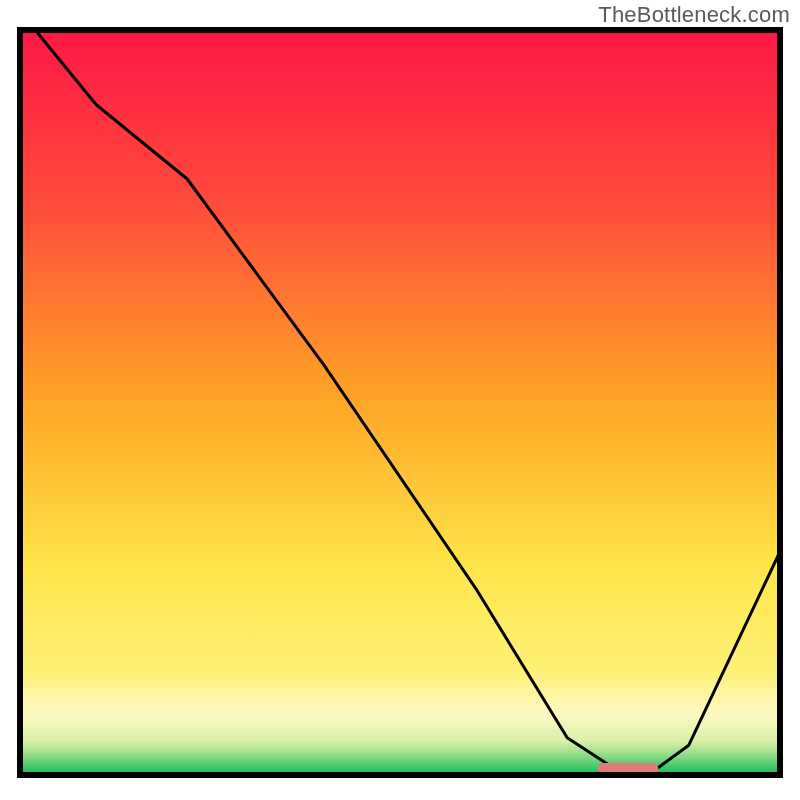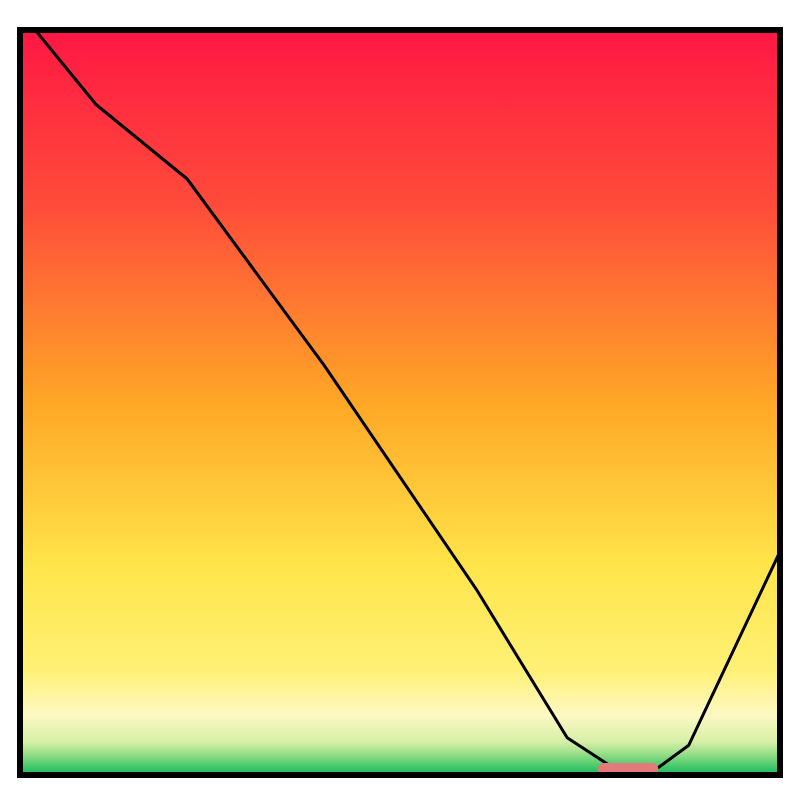--- a/index.html
+++ b/index.html
@@ -54,14 +54,15 @@
 
   <rect x="20" y="30" width="760" height="745" fill="url(#bg-grad)"></rect>
 
   <path id="curve-path" fill="none" stroke="#000000" stroke-width="3" stroke-linejoin="round" stroke-linecap="round" d="M35.2 30.0 L96.0 104.5 L187.2 179.0 L324.0 365.2 L476.0 588.8 L567.2 737.8 L612.8 767.5 L643.2 767.5 L658.4 767.5 L688.8 745.2 L780.0 551.5"></path>
 
   <rect id="marker-rect" rx="6" ry="6" height="12" fill="#e27a7a" x="597.6" y="763.0" width="60.8"></rect>
 
   <rect x="20" y="30" width="760" height="745" fill="none" stroke="#000" stroke-width="6"></rect>
 </svg>
 
+<div class="watermark">TheBottleneck.com</div>
 
 </div>
 
 </body></html>

